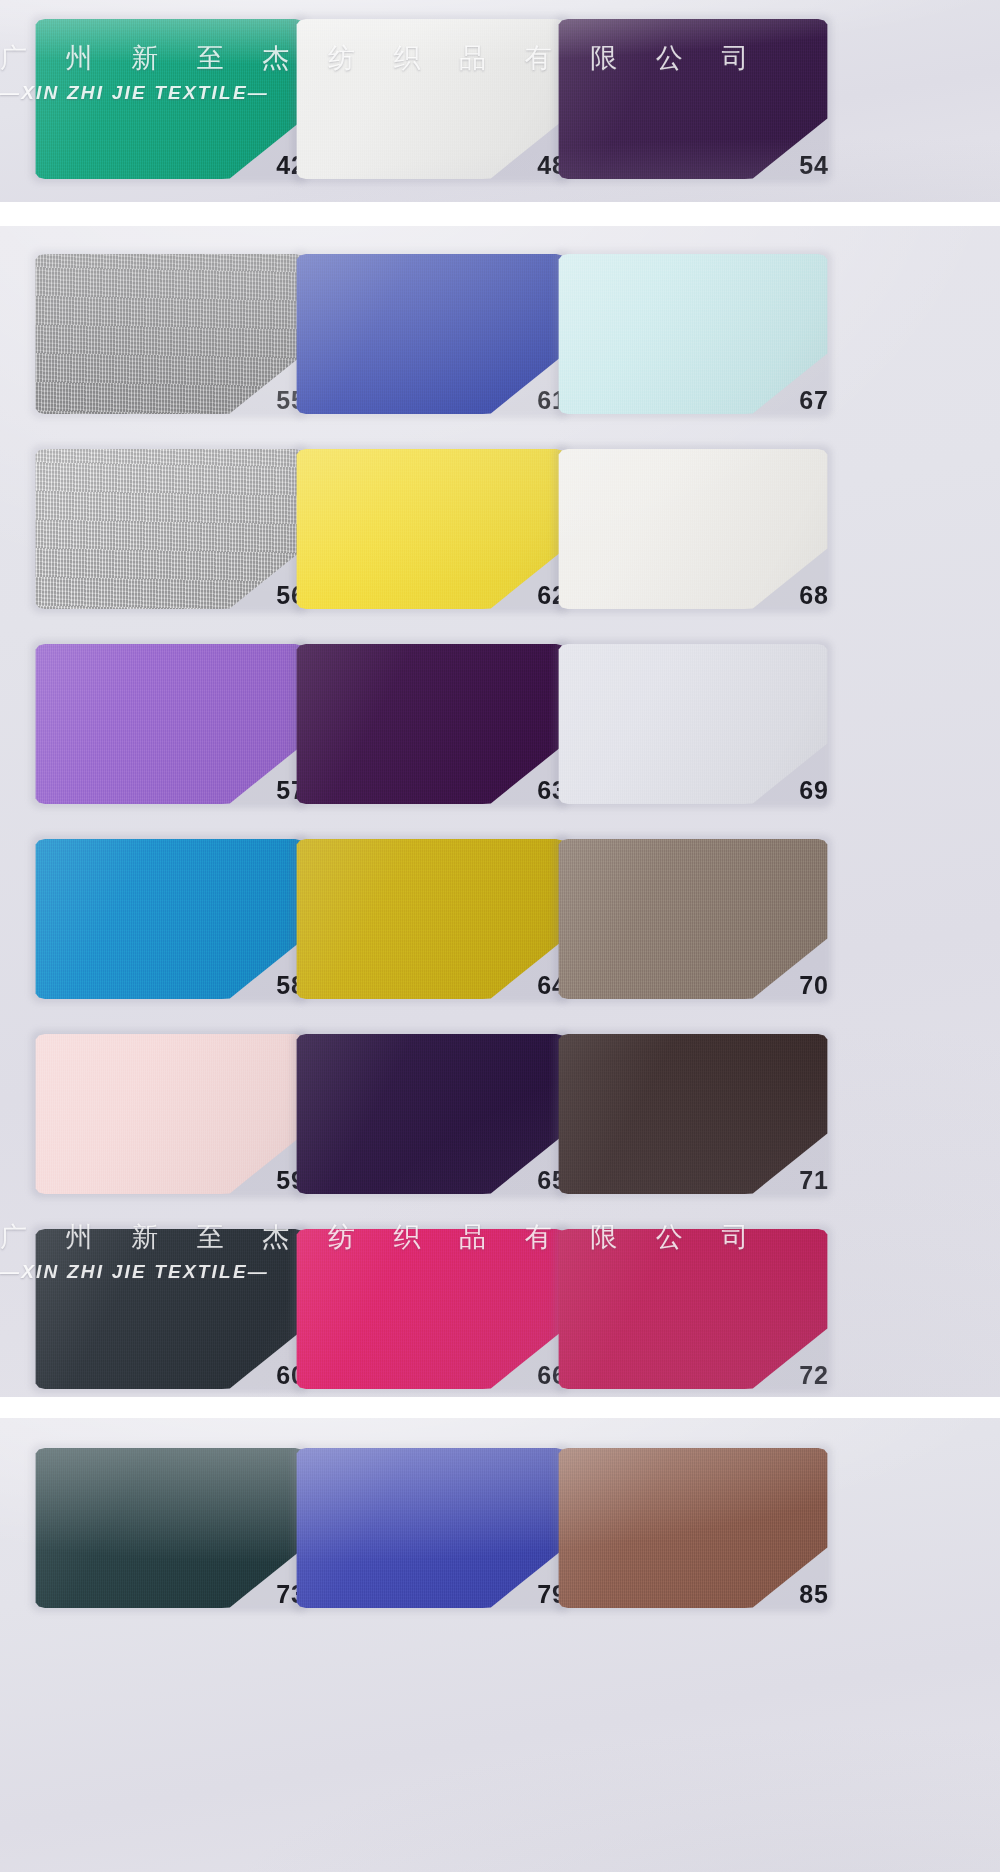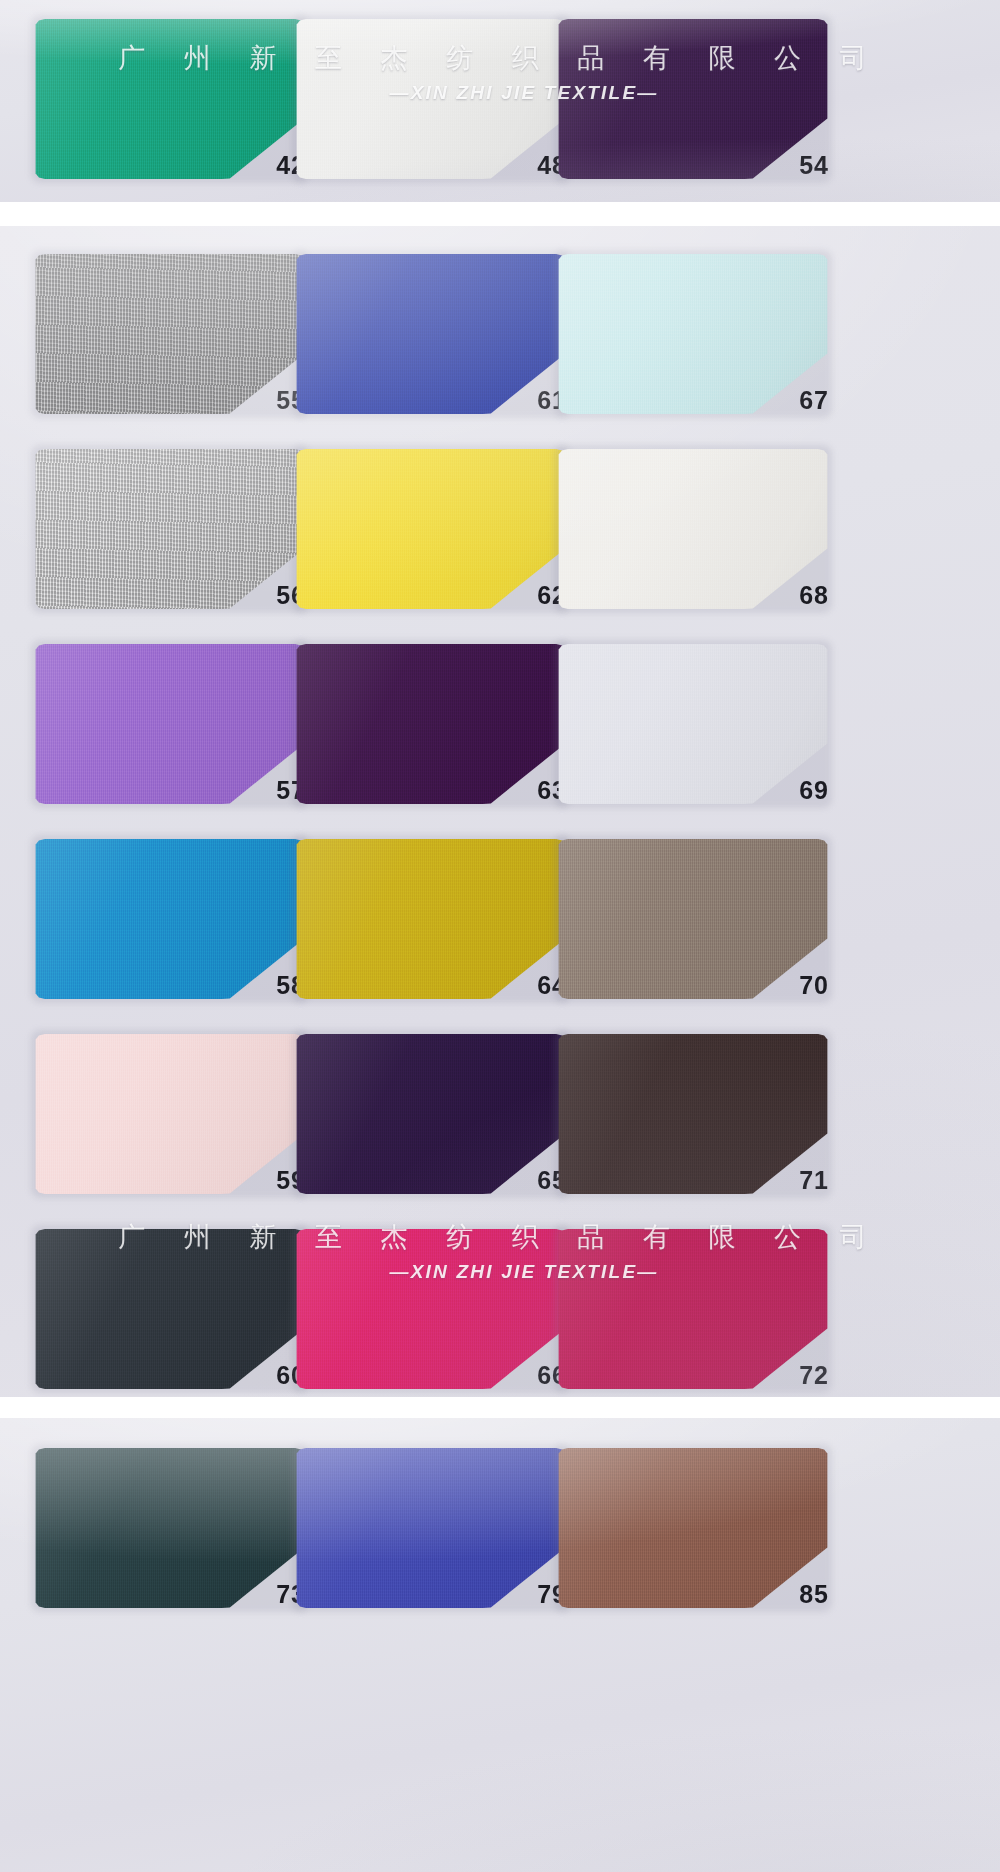--- a/index.html
+++ b/index.html
@@ -151,21 +151,20 @@
     letter-spacing: 1px;
     color: #1b1b22;
     font-family: "Liberation Sans", "DejaVu Sans", sans-serif;
   }
 
   
   .watermark {
     position: absolute;
     left: 0;
     width: 1000px;
-    text-align: center;
     pointer-events: none;
     user-select: none;
     z-index: 40;
   }
   .wm-cn {
     font-size: 27px;
     letter-spacing: 15px;
     color: rgba(255,255,255,0.82);
     text-shadow: 0 1px 2px rgba(80,80,95,0.30);
     font-weight: 500;
@@ -175,21 +174,20 @@
   .wm-en {
     margin-top: 6px;
     font-size: 19px;
     font-style: italic;
     font-weight: 700;
     letter-spacing: 2.2px;
     color: rgba(255,255,255,0.88);
     text-shadow: 0 1px 2px rgba(80,80,95,0.30);
     white-space: nowrap;
     font-family: "Liberation Sans", "DejaVu Sans", sans-serif;
-    padding-left: 48px;
   }
 
   
   .gap {
     position: absolute;
     left: 0;
     width: 1000px;
     background: #ffffff;
     z-index: 30;
   }

